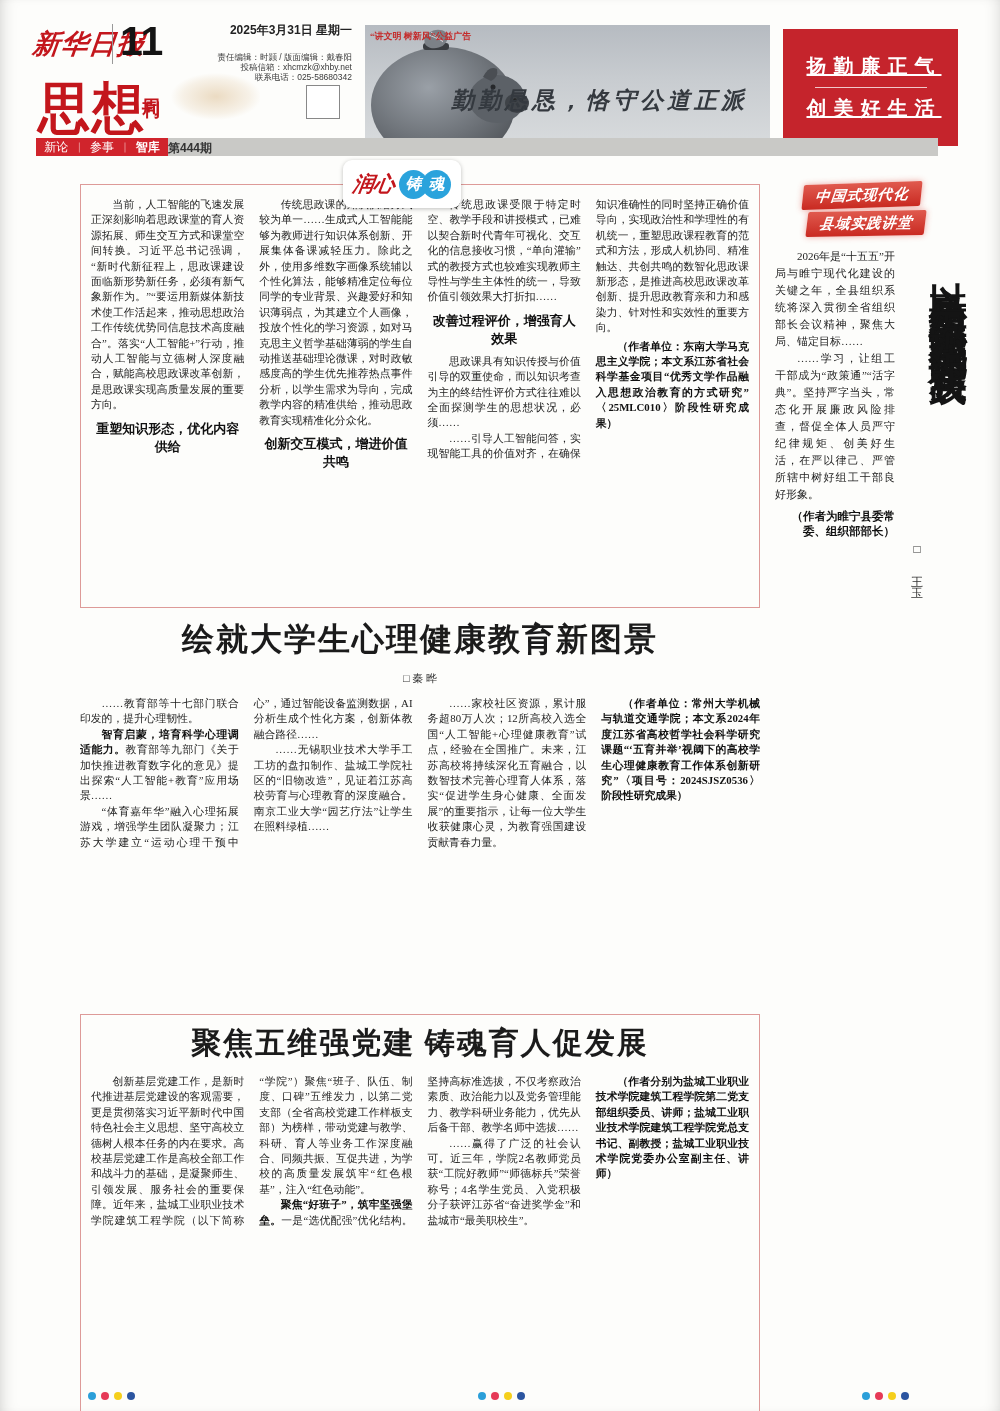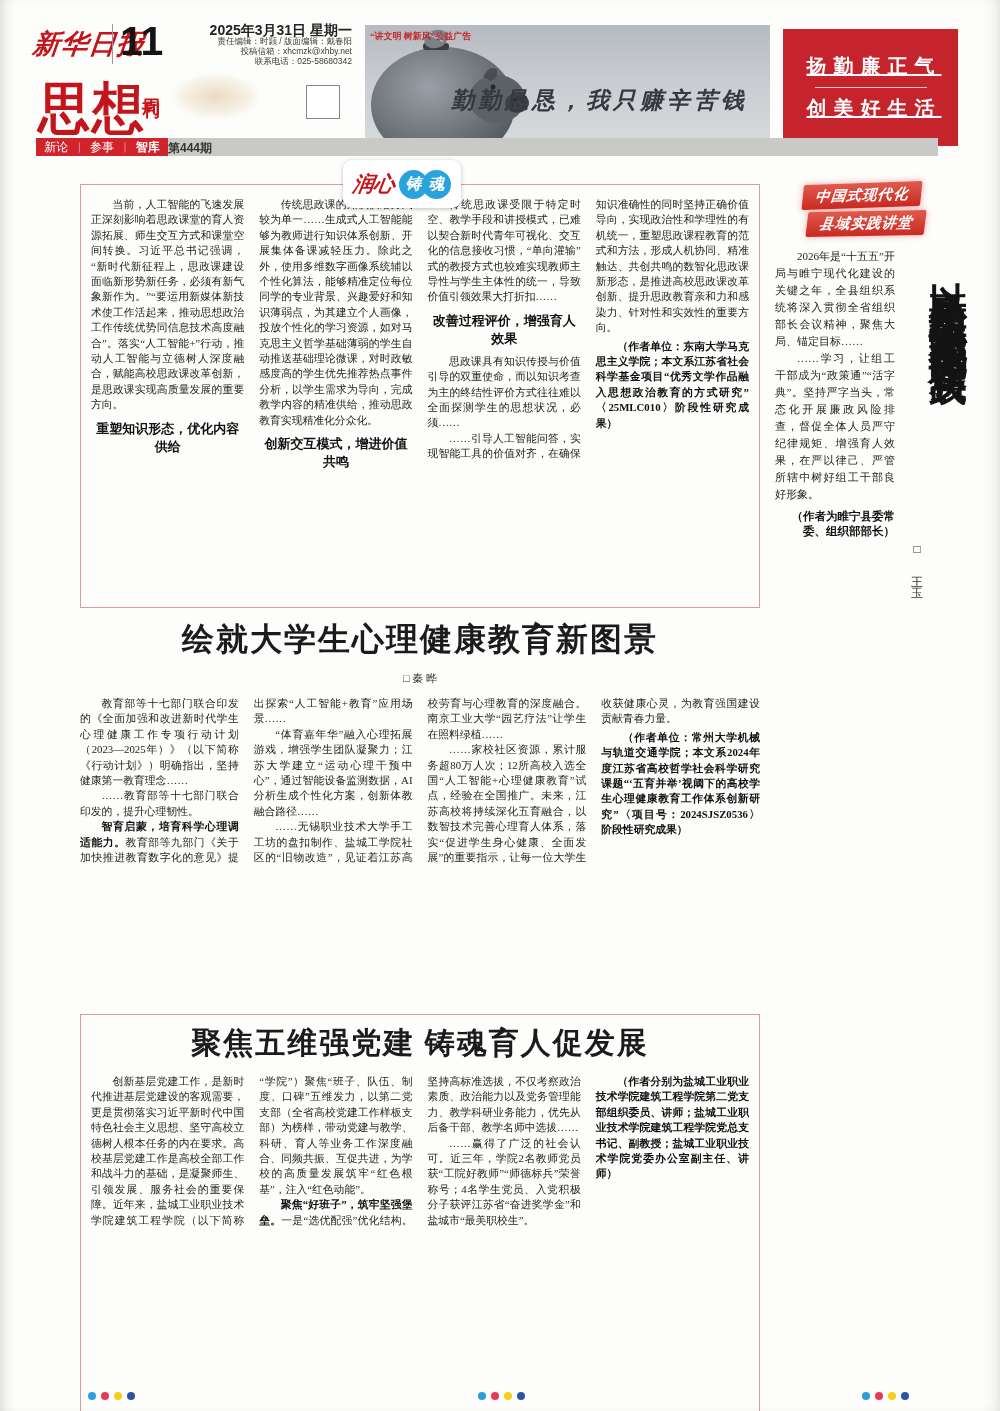--- a/index.html
+++ b/index.html
@@ -22,21 +22,21 @@
       background:radial-gradient(ellipse 55% 45% at 60% 55%, #d9b98a 0%, rgba(217,185,138,.35) 55%, transparent 75%); }
   .qr-code { position:absolute; left:306px; top:85px; width:34px; height:34px; background:#fff; border:1px solid #888;
       background-image:repeating-linear-gradient(0deg,#222 0 3px,transparent 3px 6px),
                        repeating-linear-gradient(90deg,#222 0 3px,transparent 3px 6px);
       background-blend-mode:screen; }
 
   
   .pubinfo { position:absolute; left:200px; top:25px; width:152px; text-align:right;
              font-family:"Liberation Sans",sans-serif; color:#3a3a3a; }
   .pubinfo div { font-size:8.5px; line-height:10px; white-space:nowrap; }
-  .pubinfo .date { font-size:14px; font-weight:700; color:#222; margin-bottom:1px; }
+  .pubinfo .date { font-size:12px; font-weight:700; color:#222; margin-bottom:17px; }
 
   
   .promo { position:absolute; left:365px; top:25px; width:405px; height:120px; overflow:hidden;
            background:linear-gradient(180deg,#b6bbc1 0%,#c8ccd0 45%,#d8dbdd 100%); }
   .promo-tag { position:absolute; left:5px; top:5px; font-size:9px; font-weight:700; color:#c42а2a; color:#c42a2a; }
   .promo-slogan { position:absolute; right:22px; top:60px; font-size:23px; font-weight:700; font-style:italic;
                   color:#34393f; letter-spacing:4px; }
   .pig { position:absolute; left:0; bottom:-6px; }
 
   
@@ -147,21 +147,21 @@
       <circle cx="156" cy="75" r="1.8" fill="#222"></circle>
       <circle cx="128" cy="62" r="2.5" fill="#26282b"></circle>
       <path d="M118 52 q6 -12 14 -8 q2 8 -6 12 z" fill="#4a4e53"></path>
       <rect x="58" y="18" width="26" height="7" rx="3" fill="#3a3d41"></rect>
       <ellipse cx="71" cy="14" rx="12" ry="9" fill="#7c8187" transform="rotate(-18 71 14)"></ellipse>
       <path d="M64 10 l14 6 M66 7 l12 10" stroke="#caced2" stroke-width="1" fill="none"></path>
       <ellipse cx="60" cy="122" rx="14" ry="5" fill="#4e5257"></ellipse>
       <ellipse cx="100" cy="123" rx="14" ry="5" fill="#4e5257"></ellipse>
     </svg>
     <span class="promo-tag">“讲文明 树新风”公益广告</span>
-    <span class="promo-slogan">勤勤恳恳，我只赚辛苦钱</span>
+    <span class="promo-slogan">勤勤恳恳，恪守公道正派</span>
   </div>
 
   <div class="banner">
     <div class="bline">扬勤廉正气</div>
     <div class="bdiv"></div>
     <div class="bline">创美好生活</div>
   </div>
 
   <div class="navbar">
     <div class="nav-gray"></div>
@@ -195,21 +195,20 @@
           <p class="graf">思政课具有知识传授与价值引导的双重使命，而以知识考查为主的终结性评价方式往往难以全面探测学生的思想状况，必须……</p>
           <p class="graf">……引导人工智能问答，实现智能工具的价值对齐，在确保知识准确性的同时坚持正确价值导向，实现政治性和学理性的有机统一，重塑思政课程教育的范式和方法，形成人机协同、精准触达、共创共鸣的数智化思政课新形态，是推进高校思政课改革创新、提升思政教育亲和力和感染力、针对性和实效性的重要方向。</p>
           <p class="author-note">（作者单位：东南大学马克思主义学院；本文系江苏省社会科学基金项目“优秀文学作品融入思想政治教育的方式研究”〈25MLC010〉阶段性研究成果）</p>
         </div>
     </article>
 
     <article class="art2">
       <h1 class="headline2">绘就大学生心理健康教育新图景</h1>
       <div class="byline">□ 秦 晔</div>
       <div class="cols">
-          <p class="graf">教育部等十七部门联合印发的《全面加强和改进新时代学生心理健康工作专项行动计划（2023—2025年）》（以下简称《行动计划》）明确指出，坚持健康第一教育理念……</p>
           <p class="graf">……教育部等十七部门联合印发的，提升心理韧性。</p>
           <p class="graf"><strong>智育启蒙，培育科学心理调适能力。</strong>教育部等九部门《关于加快推进教育数字化的意见》提出探索“人工智能+教育”应用场景……</p>
           <p class="graf">“体育嘉年华”融入心理拓展游戏，增强学生团队凝聚力；江苏大学建立“运动心理干预中心”，通过智能设备监测数据，AI分析生成个性化方案，创新体教融合路径……</p>
           <p class="graf">……无锡职业技术大学手工工坊的盘扣制作、盐城工学院社区的“旧物改造”，见证着江苏高校劳育与心理教育的深度融合。南京工业大学“园艺疗法”让学生在照料绿植……</p>
           <p class="graf">……家校社区资源，累计服务超80万人次；12所高校入选全国“人工智能+心理健康教育”试点，经验在全国推广。未来，江苏高校将持续深化五育融合，以数智技术完善心理育人体系，落实“促进学生身心健康、全面发展”的重要指示，让每一位大学生收获健康心灵，为教育强国建设贡献青春力量。</p>
           <p class="author-note">（作者单位：常州大学机械与轨道交通学院；本文系2024年度江苏省高校哲学社会科学研究课题“‘五育并举’视阈下的高校学生心理健康教育工作体系创新研究”〈项目号：2024SJSZ0536〉阶段性研究成果）</p>
         </div>
     </article>
 
     <article class="art3 boxed">
@@ -228,21 +227,21 @@
       <div class="ribbon">中国式现代化</div>
       <div class="ribbon">县域实践讲堂</div>
     </div>
     <div class="aside-body">
       <div class="vtitle">
         <span class="vt-text">以高质量组织工作赋能现代化建设新实践</span>
         <span class="vt-author">□ 王 玉</span>
       </div>
       <div>
           <p class="agraf">2026年是“十五五”开局与睢宁现代化建设的关键之年，全县组织系统将深入贯彻全省组织部长会议精神，聚焦大局、锚定目标……</p>
-          <p class="agraf">……学习，让组工干部成为“政策通”“活字典”。坚持严字当头，常态化开展廉政风险排查，督促全体人员严守纪律规矩、增强育人效果，在严以律己、严管所辖中树好组工干部良好形象。</p>
+          <p class="agraf">……学习，让组工干部成为“政策通”“活字典”。坚持严字当头，常态化开展廉政风险排查，督促全体人员严守纪律规矩、创美好生活，在严以律己、严管所辖中树好组工干部良好形象。</p>
         </div>
       <div class="aside-author">（作者为睢宁县委常委、组织部部长）</div>
     </div>
   </aside>
 
   <div class="regmarks">
     <div class="reg-group rg-1">
         <span style="background: rgb(43, 159, 217);"></span>
         <span style="background: rgb(230, 58, 87);"></span>
         <span style="background: rgb(245, 207, 27);"></span>

